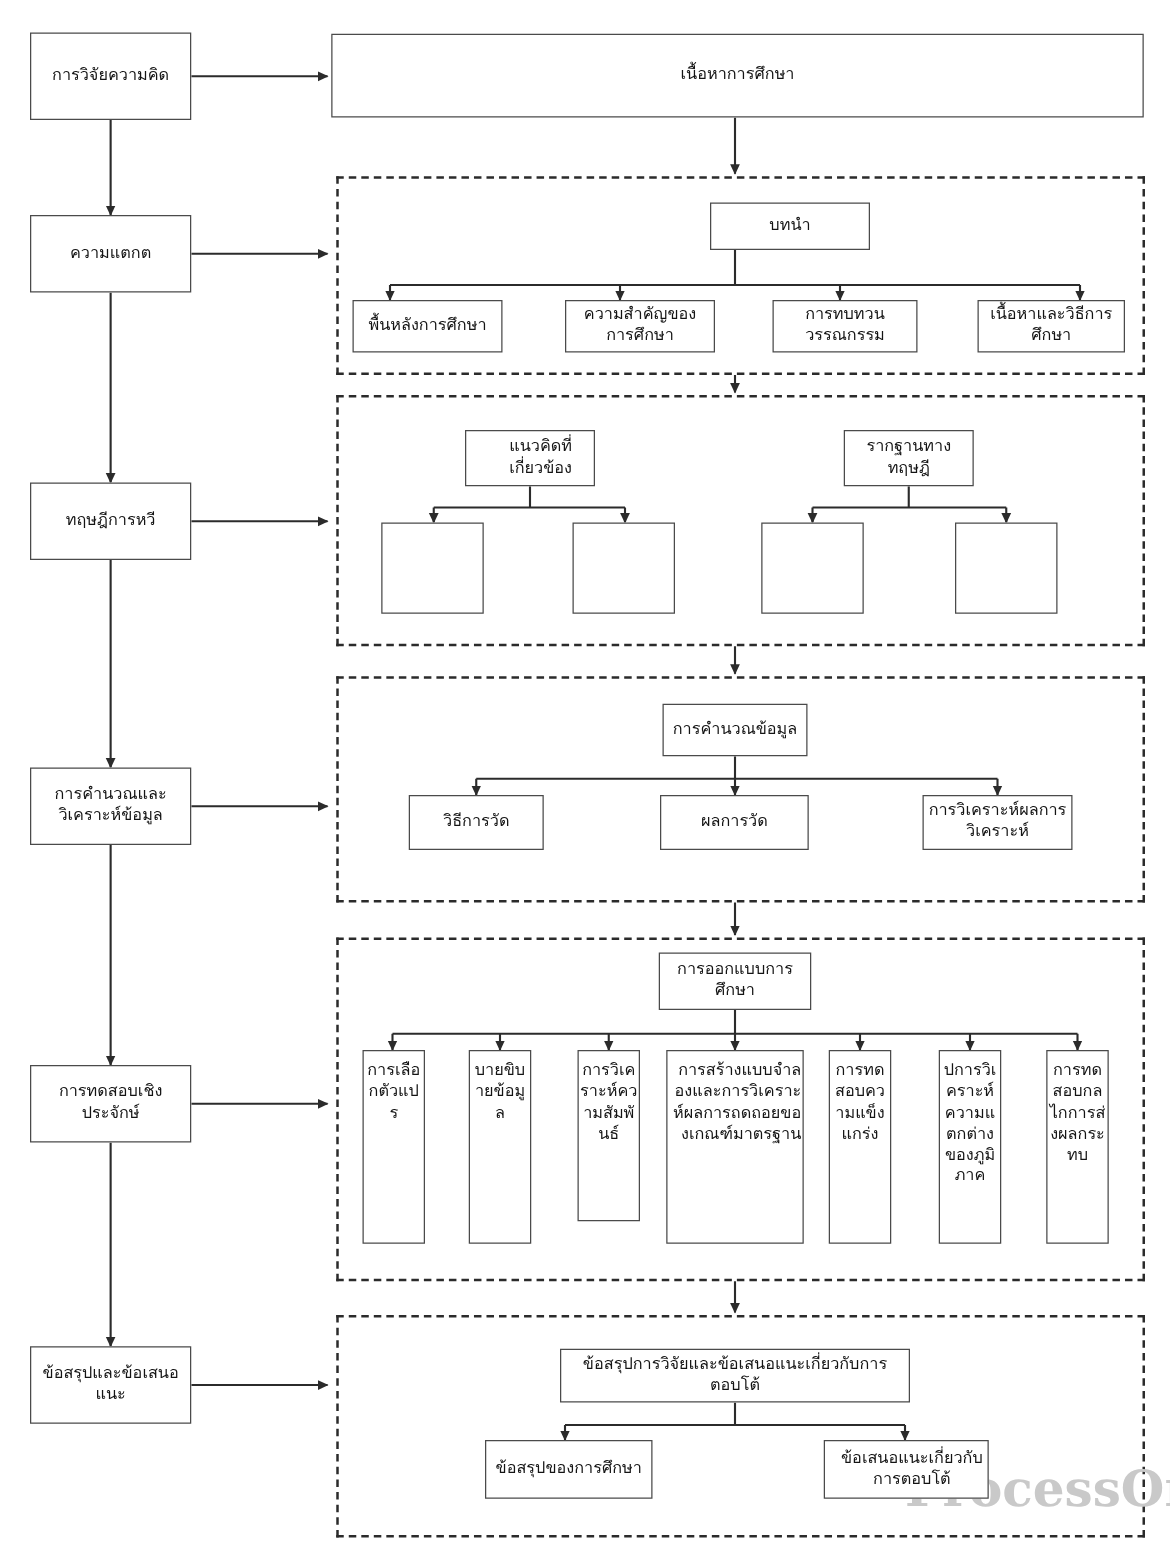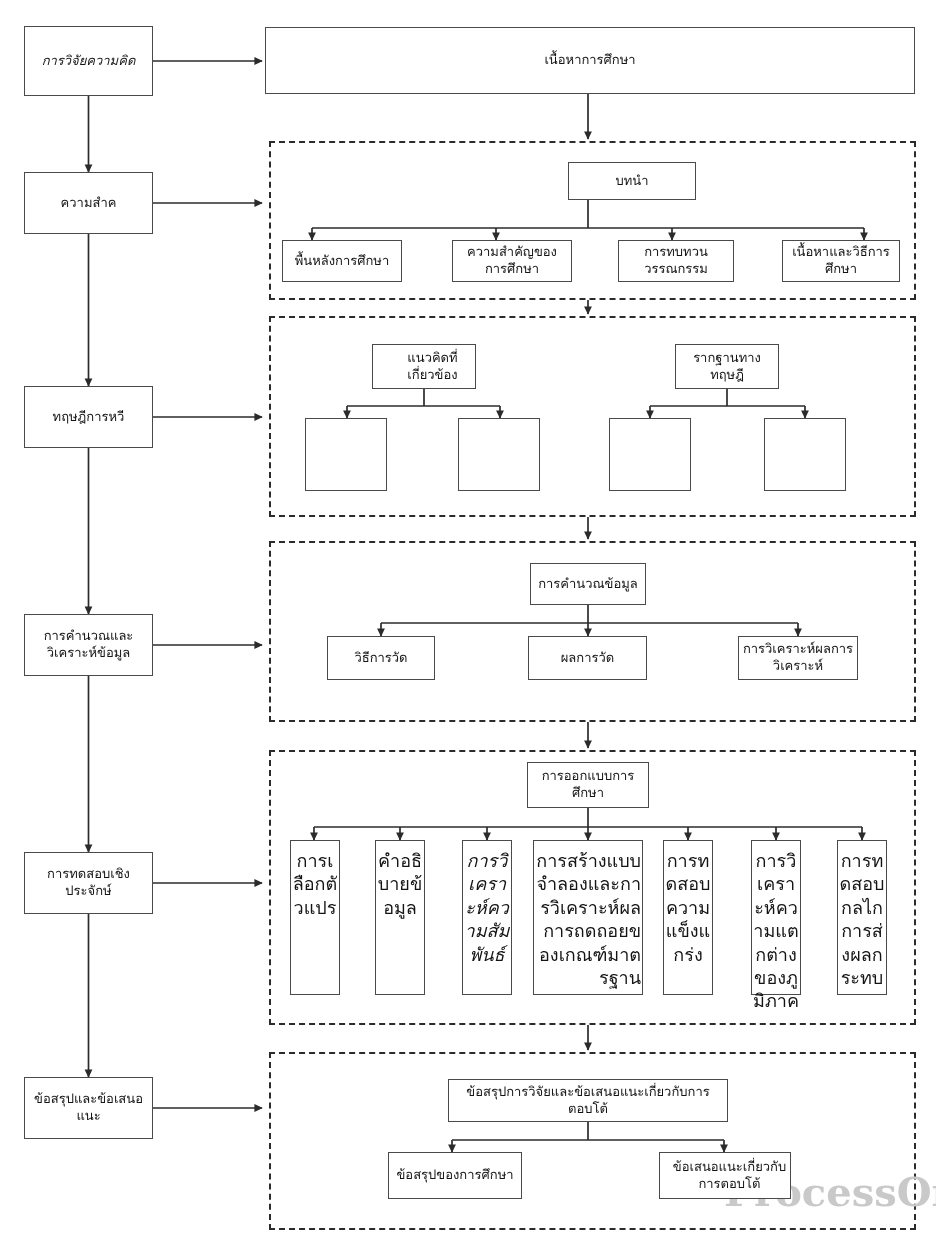--- a/index.html
+++ b/index.html
@@ -13,21 +13,21 @@
 
   .node{
     position:absolute;box-sizing:border-box;
     border:1.6px solid #4a4a4a;background:#ffffff;
     display:flex;align-items:center;justify-content:center;
     text-align:center;line-height:1.28;
     font-size:13px;color:#141414;
     padding:2px 3px;
     z-index:3;
   }
-  .node.narrow{font-size:18px;line-height:1.30;padding:14px 1px;
+  .node.narrow{font-size:13px;line-height:1.30;padding:14px 1px;
     align-items:flex-start;padding-top:8px;overflow:visible;word-break:break-all;}
   .node.wide{font-size:13px;}
   .node.empty{}
 
   .group{
     position:absolute;box-sizing:border-box;
     border:2px dashed #2b2b2b;background:transparent;z-index:1;
   }
   .watermark{
     position:absolute;z-index:2;
@@ -105,25 +105,25 @@
       <path d="M776,827 L776,840" marker-end="url(#ah)"></path>
       <path d="M862,827 L862,840" marker-end="url(#ah)"></path>
 
       <path d="M588,1122 L588,1140"></path>
       <path d="M452,1140 L724,1140"></path>
       <path d="M452,1140 L452,1152" marker-end="url(#ah)"></path>
       <path d="M724,1140 L724,1152" marker-end="url(#ah)"></path>
     </g>
   </svg>
 
-  <div class="node" style="left:24px;top:26px;width:129px;height:70px;font-style:italic;">
+  <div class="node" style="left:24px;top:26px;width:129px;height:70px;">
     <span>การวิจัยความคิด</span>
   </div>
   <div class="node" style="left:24px;top:172px;width:129px;height:62px;">
-    <span>ความสำค</span>
+    <span>ความแตกต</span>
   </div>
   <div class="node" style="left:24px;top:386px;width:129px;height:62px;">
     <span>ทฤษฎีการหวี</span>
   </div>
   <div class="node" style="left:24px;top:614px;width:129px;height:62px;">
     <span>การคำนวณและวิเคราะห์ข้อมูล</span>
   </div>
   <div class="node" style="left:24px;top:852px;width:129px;height:62px;">
     <span>การทดสอบเชิงประจักษ์</span>
   </div>
@@ -187,33 +187,33 @@
   </div>
 
   <div class="group" style="left:269px;top:750px;width:647px;height:275px;"></div>
   <div class="node" style="left:527px;top:762px;width:122px;height:46px;">
     <span>การออกแบบการศึกษา</span>
   </div>
   <div class="node narrow" style="left:290px;top:840px;width:50px;height:155px;">
     <span>การเลือกตัวแปร</span>
   </div>
   <div class="node narrow" style="left:375px;top:840px;width:50px;height:155px;">
-    <span>คำอธิบายข้อมูล</span>
-  </div>
-  <div class="node narrow" style="left:462px;top:840px;width:50px;height:155px;font-style:italic;">
+    <span>บายขิบายข้อมูล</span>
+  </div>
+  <div class="node narrow" style="left:462px;top:840px;width:50px;height:137px;">
     <span>การวิเคราะห์ความสัมพันธ์</span>
   </div>
   <div class="node narrow" style="left:533px;top:840px;width:110px;height:155px;text-align:right;">
     <span>การสร้างแบบจำลองและการวิเคราะห์ผลการถดถอยของเกณฑ์มาตรฐาน</span>
   </div>
   <div class="node narrow" style="left:663px;top:840px;width:50px;height:155px;">
     <span>การทดสอบความแข็งแกร่ง</span>
   </div>
   <div class="node narrow" style="left:751px;top:840px;width:50px;height:155px;">
-    <span>การวิเคราะห์ความแตกต่างของภูมิภาค</span>
+    <span>ปการวิเคราะห์ความแตกต่างของภูมิภาค</span>
   </div>
   <div class="node narrow" style="left:837px;top:840px;width:50px;height:155px;">
     <span>การทดสอบกลไกการส่งผลกระทบ</span>
   </div>
 
   <div class="group" style="left:269px;top:1052px;width:647px;height:178px;"></div>
   <div class="node" style="left:448px;top:1079px;width:280px;height:43px;">
     <span>ข้อสรุปการวิจัยและข้อเสนอแนะเกี่ยวกับการตอบโต้</span>
   </div>
   <div class="node" style="left:388px;top:1152px;width:134px;height:47px;">

